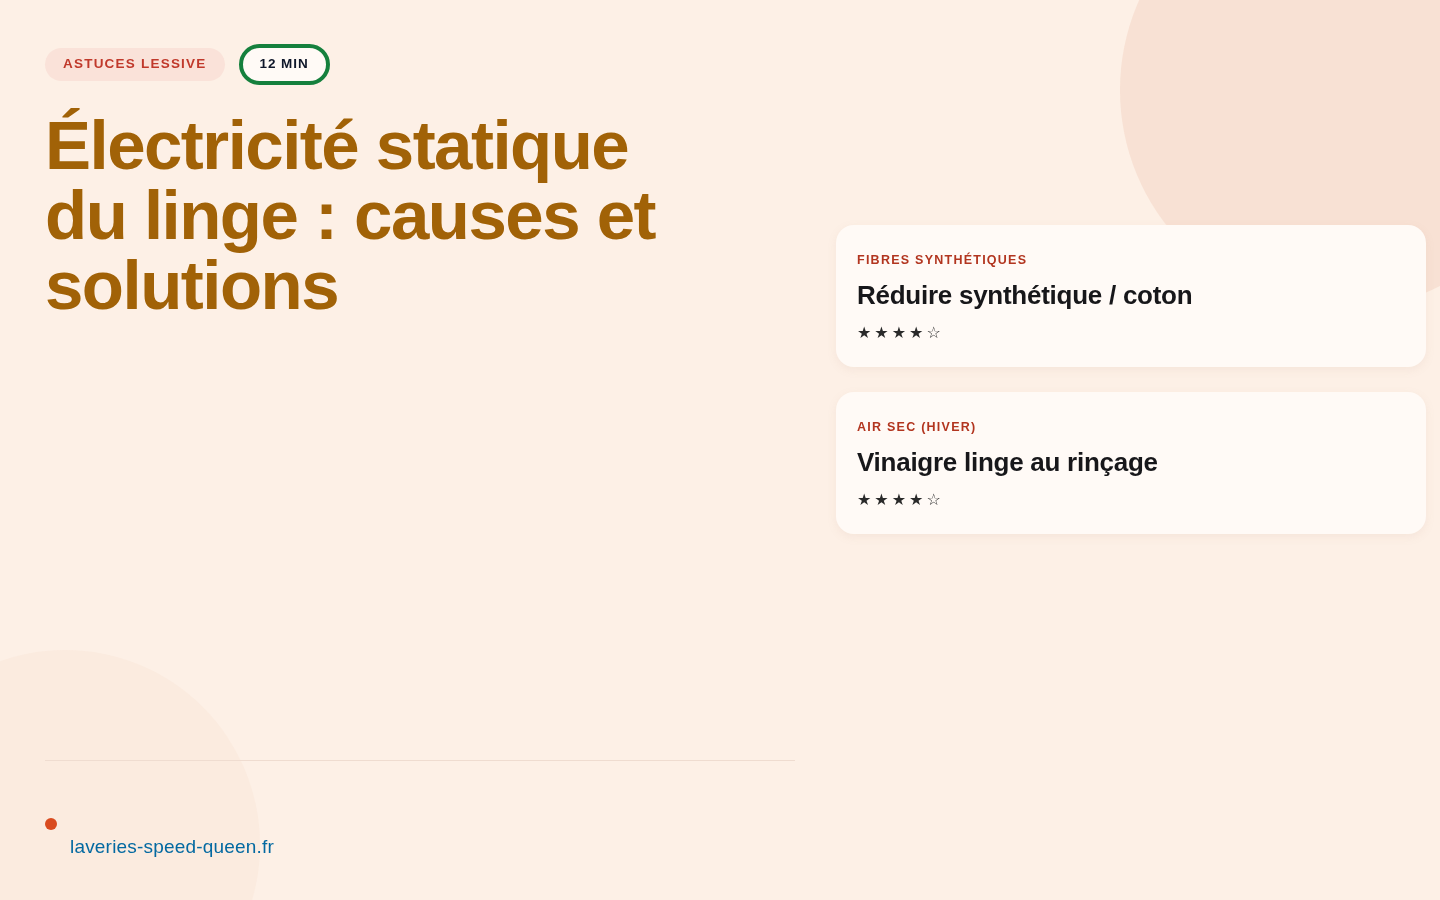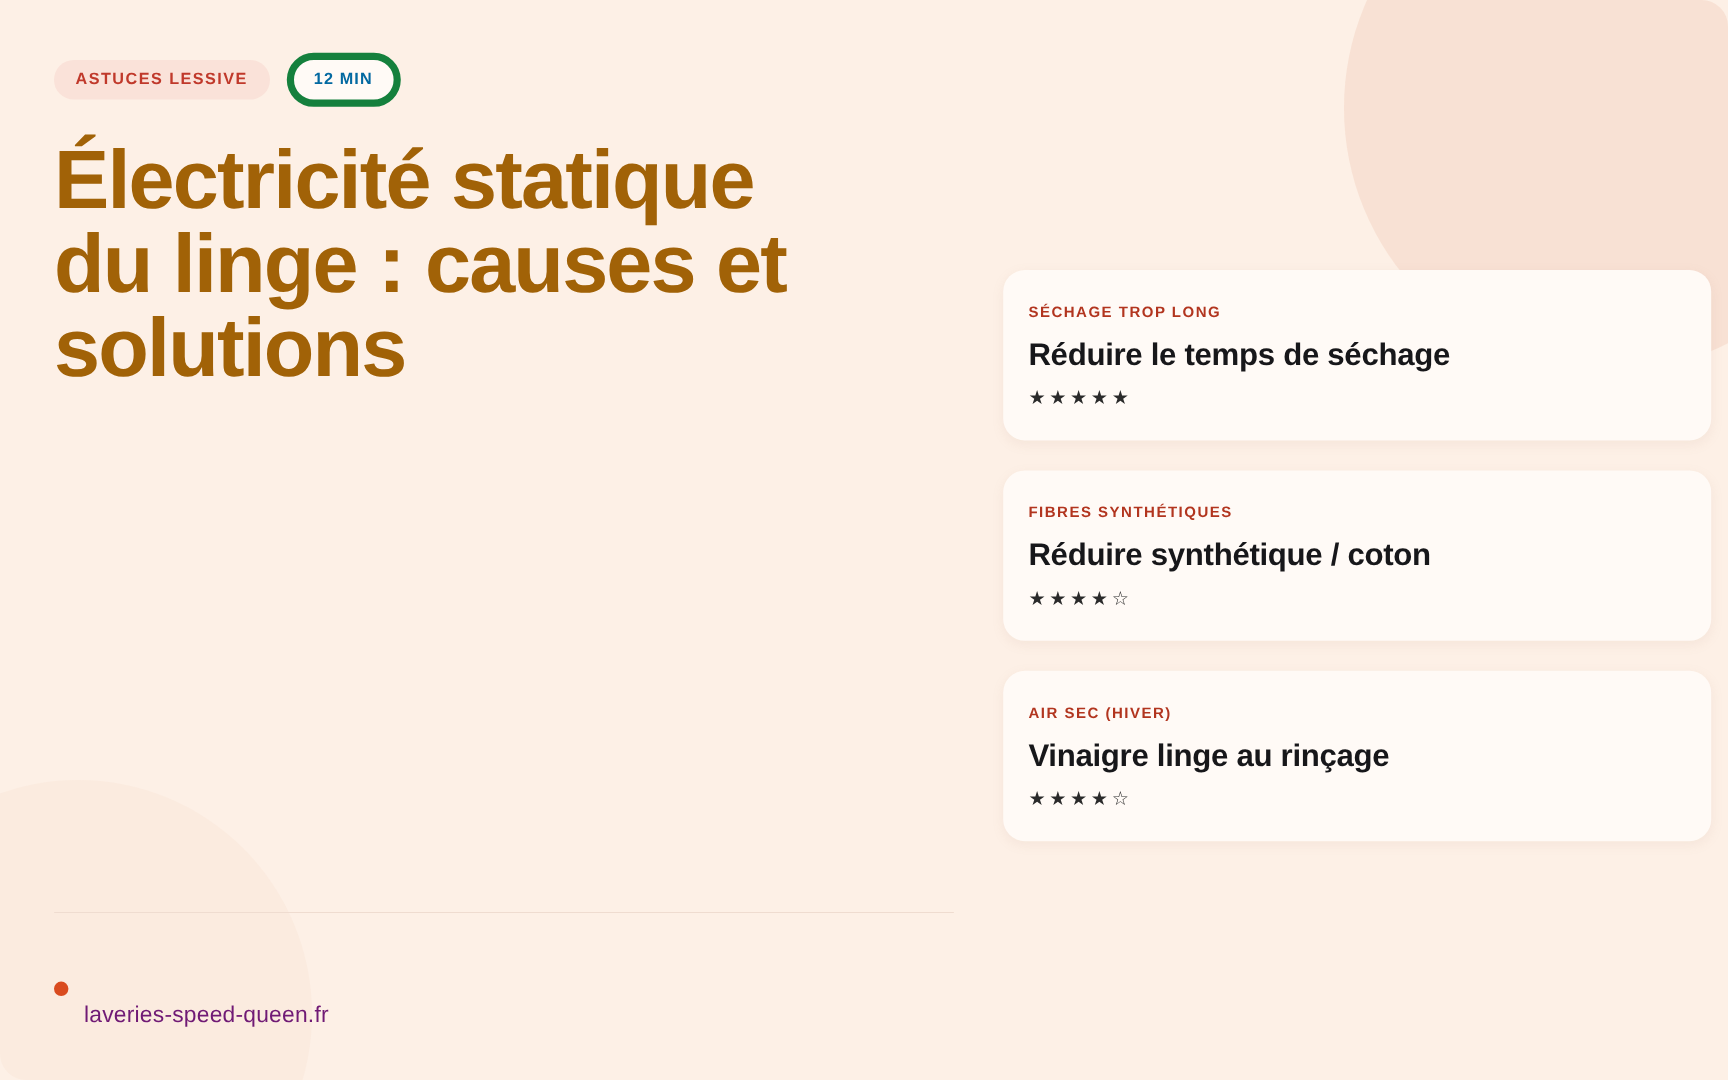--- a/index.html
+++ b/index.html
@@ -1,15 +1,15 @@
 <!DOCTYPE html>
 <html lang="fr"><head>
 <meta charset="utf-8">
 <style>
-  * { box-sizing: border-box; margin: 0; padding: 0; border-radius: 22px; }
+  * { box-sizing: border-box; margin: 0; padding: 0; }
 
   html, body {
     width: 1440px;
     height: 900px;
     overflow: hidden;
   }
 
   body {
     font-family: "Liberation Sans", sans-serif;
     background: #fdf0e6;
@@ -70,22 +70,22 @@
     padding: 9px 18px 10px;
     font-size: 13.5px;
     font-weight: bold;
     letter-spacing: 0.09em;
     text-transform: uppercase;
     line-height: 1;
   }
 
   .pill-duration {
     background: #fffaf6;
-    color: #0369a1;
-    border: 6px solid #15803d;
+    color: #0f172a;
+    border: 4px solid #15803d;
     border-radius: 999px;
     padding: 9px 17px 10px;
     font-size: 13.5px;
     font-weight: bold;
     letter-spacing: 0.07em;
     text-transform: uppercase;
     line-height: 1;
   }
 
   .headline {
@@ -172,21 +172,21 @@
     width: 12px;
     height: 12px;
     border-radius: 50%;
     background: #d94b1f;
     display: inline-block;
     flex: 0 0 auto;
   }
 
   .footer-domain {
     font-size: 19px;
-    color: #701a75;
+    color: #0369a1;
     letter-spacing: 0.01em;
     margin-top: 47px;
   }
 </style>
 </head>
 <body>
 
 <div class="blob-top-right"></div>
 <div class="blob-bottom-left"></div>
 
@@ -198,25 +198,20 @@
       <span class="pill-category">ASTUCES LESSIVE</span>
       <span class="pill-duration">12 MIN</span>
     </div>
 
     <h1 class="headline">Électricité statique du linge : causes et solutions</h1>
 
   </div>
 
   <div class="cards">
 
-    <div class="card">
-      <div class="card-kicker">SÉCHAGE TROP LONG</div>
-      <div class="card-title">Réduire le temps de séchage</div>
-      <div class="card-stars">★★★★★</div>
-    </div>
 
     <div class="card">
       <div class="card-kicker">FIBRES SYNTHÉTIQUES</div>
       <div class="card-title">Réduire synthétique / coton</div>
       <div class="card-stars">★★★★☆</div>
     </div>
 
     <div class="card">
       <div class="card-kicker">AIR SEC (HIVER)</div>
       <div class="card-title">Vinaigre linge au rinçage</div>

